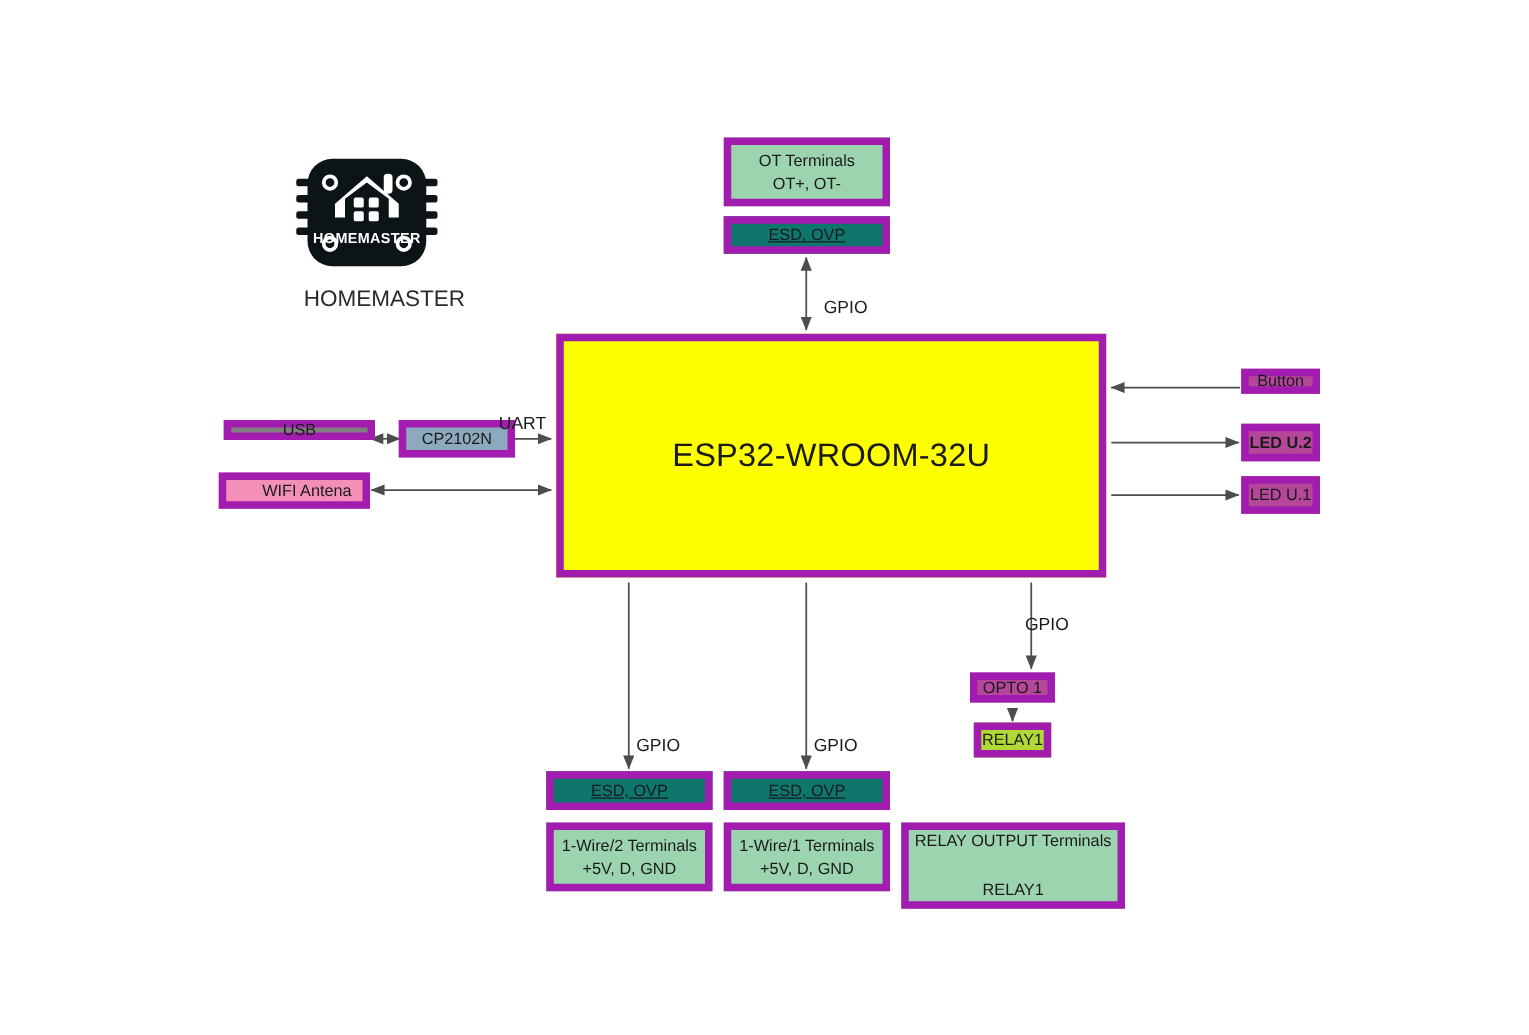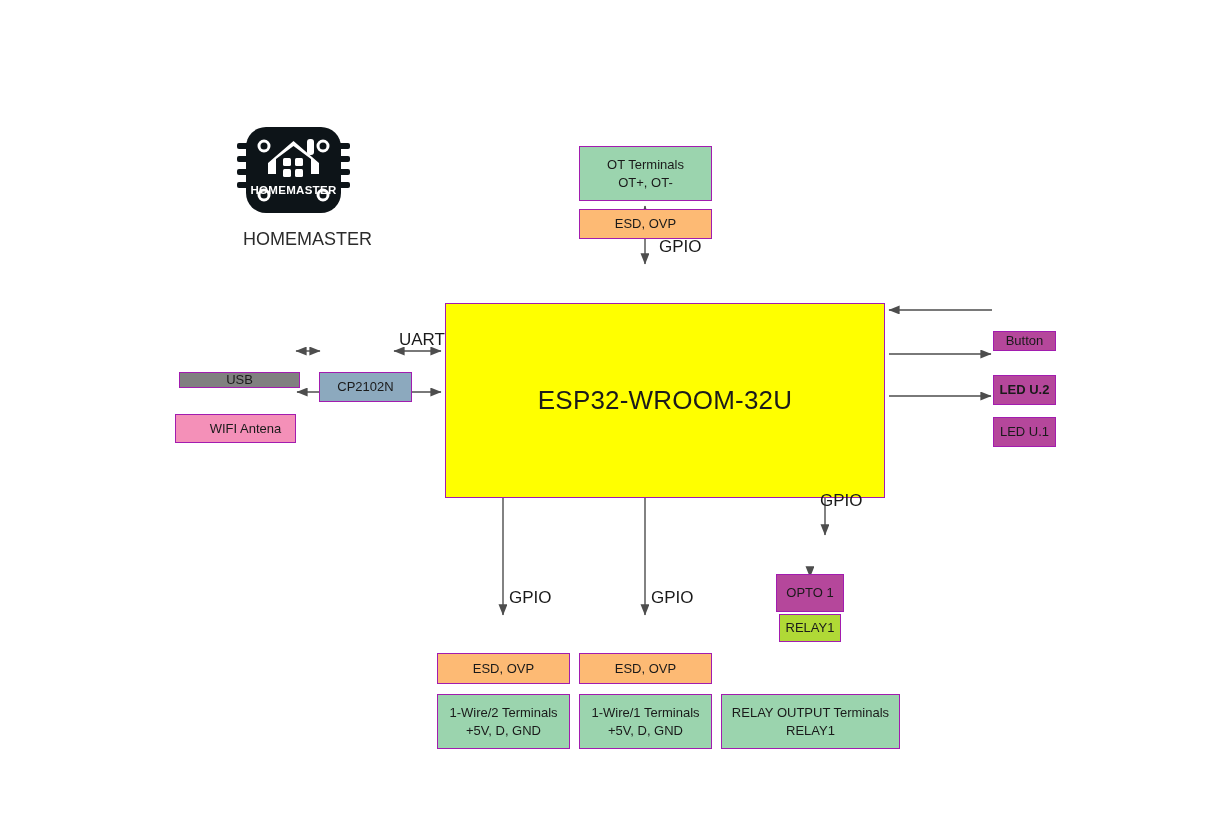--- a/index.html
+++ b/index.html
@@ -18,36 +18,35 @@
   #canvas {
     position: absolute;
     left: 0; top: 0;
     width: 1223px;
     height: 828px;
   }
   
   .block {
     position: absolute;
     box-sizing: border-box;
-    border: 1px solid #a21caf;
+    border: 6px solid #a21caf;
     display: flex;
     flex-direction: column;
     align-items: center;
     justify-content: center;
     text-align: center;
     line-height: 1.35;
     color: #1a1a1a;
     font-size: 13px;
     z-index: 3;
-    margin-top: 36px;
   }
   .block .line2 { display: block; }
 
   .b-green    { background: #9BD4AE; }
-  .b-purple   { background: #fdba74; }
+  .b-purple   { background: #0f766e; text-decoration: underline; }
   .b-yellow   { background: #FFFF00; justify-content: center; }
   .b-gray     { background: #808080; }
   .b-steel    { background: #8CA9BE; }
   .b-pink     { background: #F490B8; }
   .b-magenta  { background: #B5479B; }
   .b-lime     { background: #B0D936; }
 
   .mcu {
     font-size: 26px;
     letter-spacing: 0.2px;
@@ -57,21 +56,21 @@
   .svg-layer {
     position: absolute;
     left: 0; top: 0;
     width: 1223px;
     height: 828px;
     z-index: 2;
     pointer-events: none;
   }
   .edge-label {
     position: absolute;
-    font-size: 17px;
+    font-size: 14px;
     color: #1a1a1a;
     z-index: 4;
     white-space: nowrap;
   }
 
   
   #logo-wrap {
     position: absolute;
     left: 231px;
     top: 115px;
@@ -207,21 +206,21 @@
   <div class="block b-magenta" style="left:993px; top:339px; width:63px; height:30px;font-weight:bold;">
     <span>LED U.2</span>
   </div>
 
   <div class="block b-magenta" style="left:993px; top:381px; width:63px; height:30px;">
     <span>LED U.1</span>
   </div>
 
   <div class="edge-label" style="left:820px; top:491px;">GPIO</div>
 
-  <div class="block b-magenta" style="left:776px; top:538px; width:68px; height:38px;">
+  <div class="block b-magenta" style="left:776px; top:538px; width:68px; height:24px;">
     <span>OPTO 1</span>
   </div>
 
   <div class="block b-lime" style="left:779px; top:578px; width:62px; height:28px;">
     <span>RELAY1</span>
   </div>
 
   <div class="edge-label" style="left:509px; top:588px;">GPIO</div>
 
   <div class="block b-purple" style="left:437px; top:617px; width:133px; height:31px;">
@@ -238,18 +237,18 @@
   <div class="block b-purple" style="left:579px; top:617px; width:133px; height:31px;">
     <span>ESD, OVP</span>
   </div>
 
   <div class="block b-green" style="left:579px; top:658px; width:133px; height:55px;">
     <span>1-Wire/1 Terminals</span>
     <span class="line2">+5V, D, GND</span>
   </div>
 
 
-  <div class="block b-green" style="left:721px; top:658px; width:179px; height:55px;">
+  <div class="block b-green" style="left:721px; top:658px; width:179px; height:69px;justify-content:space-between;">
     <span>RELAY OUTPUT Terminals</span>
     <span class="line2">RELAY1</span>
   </div>
 
 </div>
 
 </body></html>

